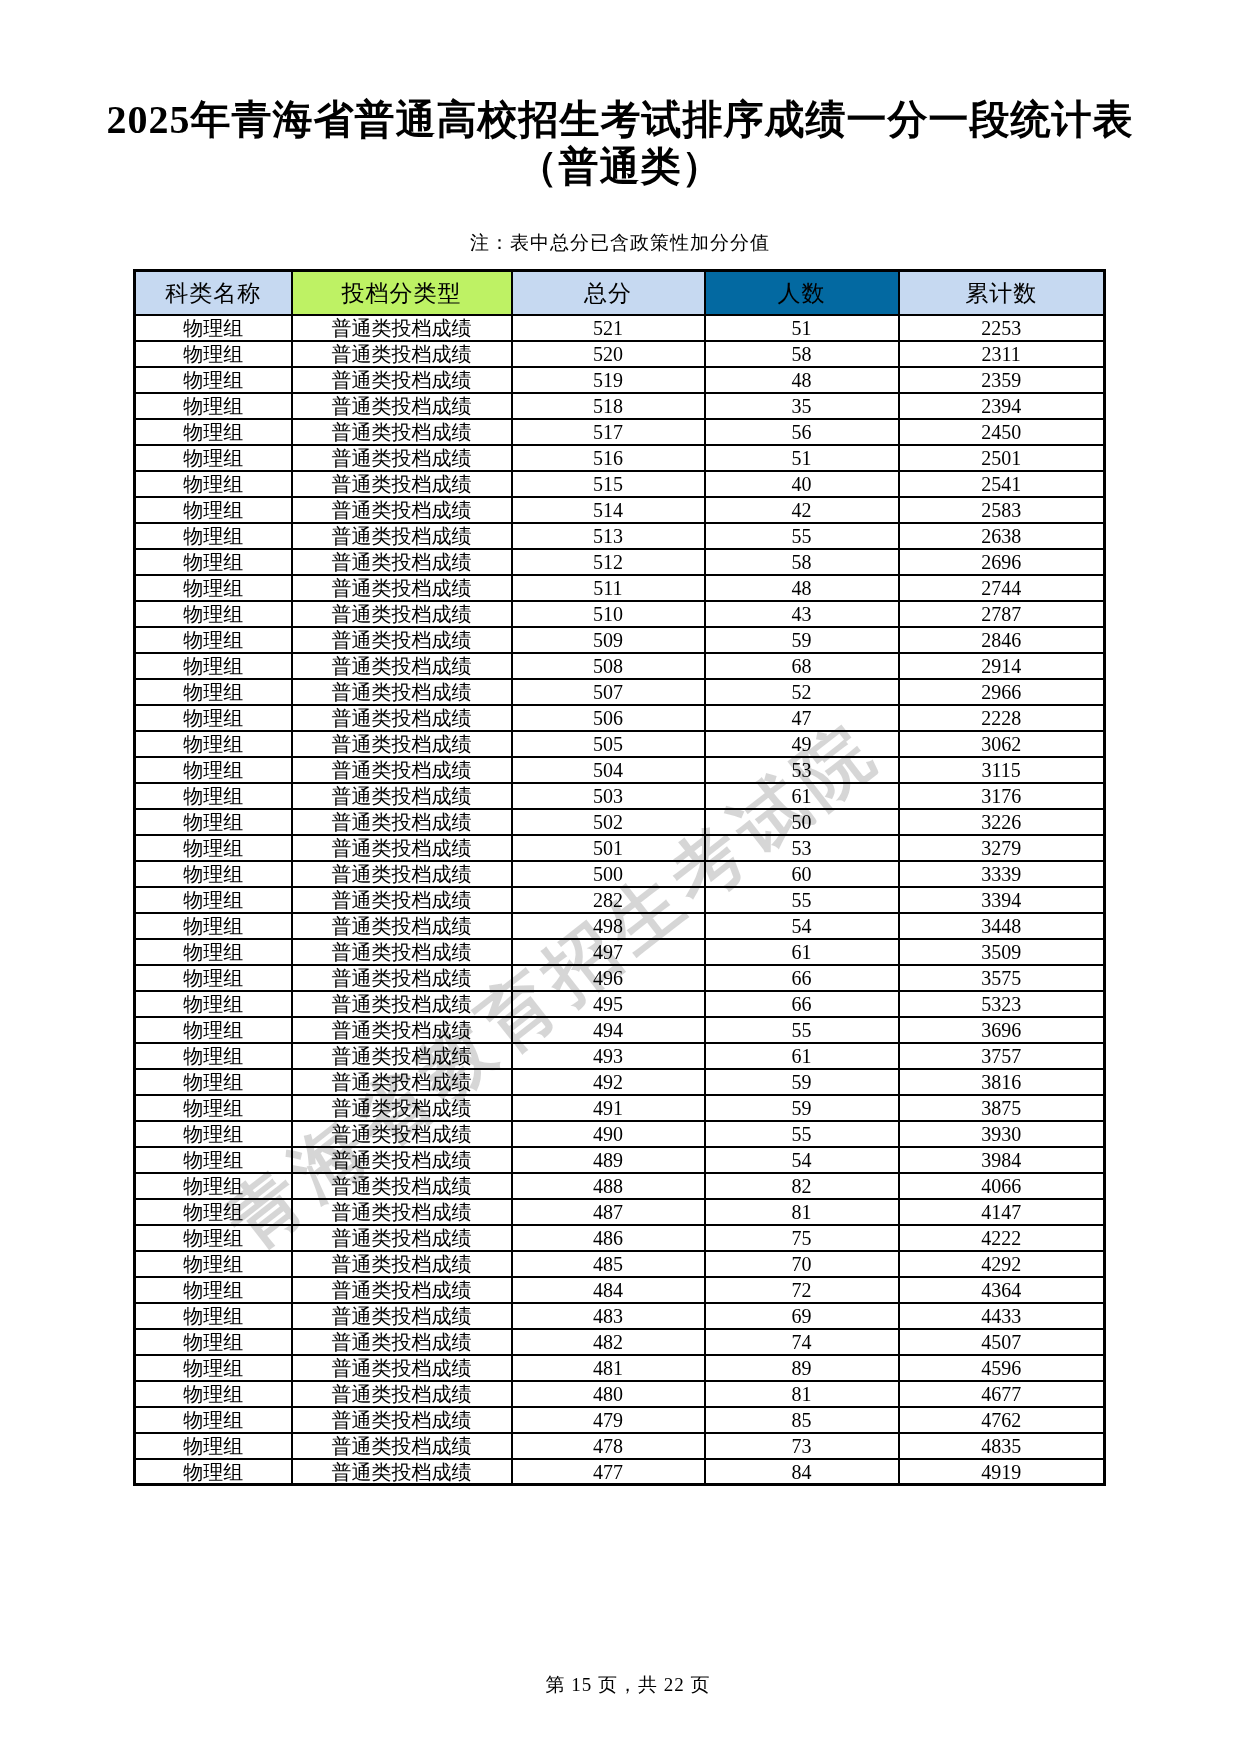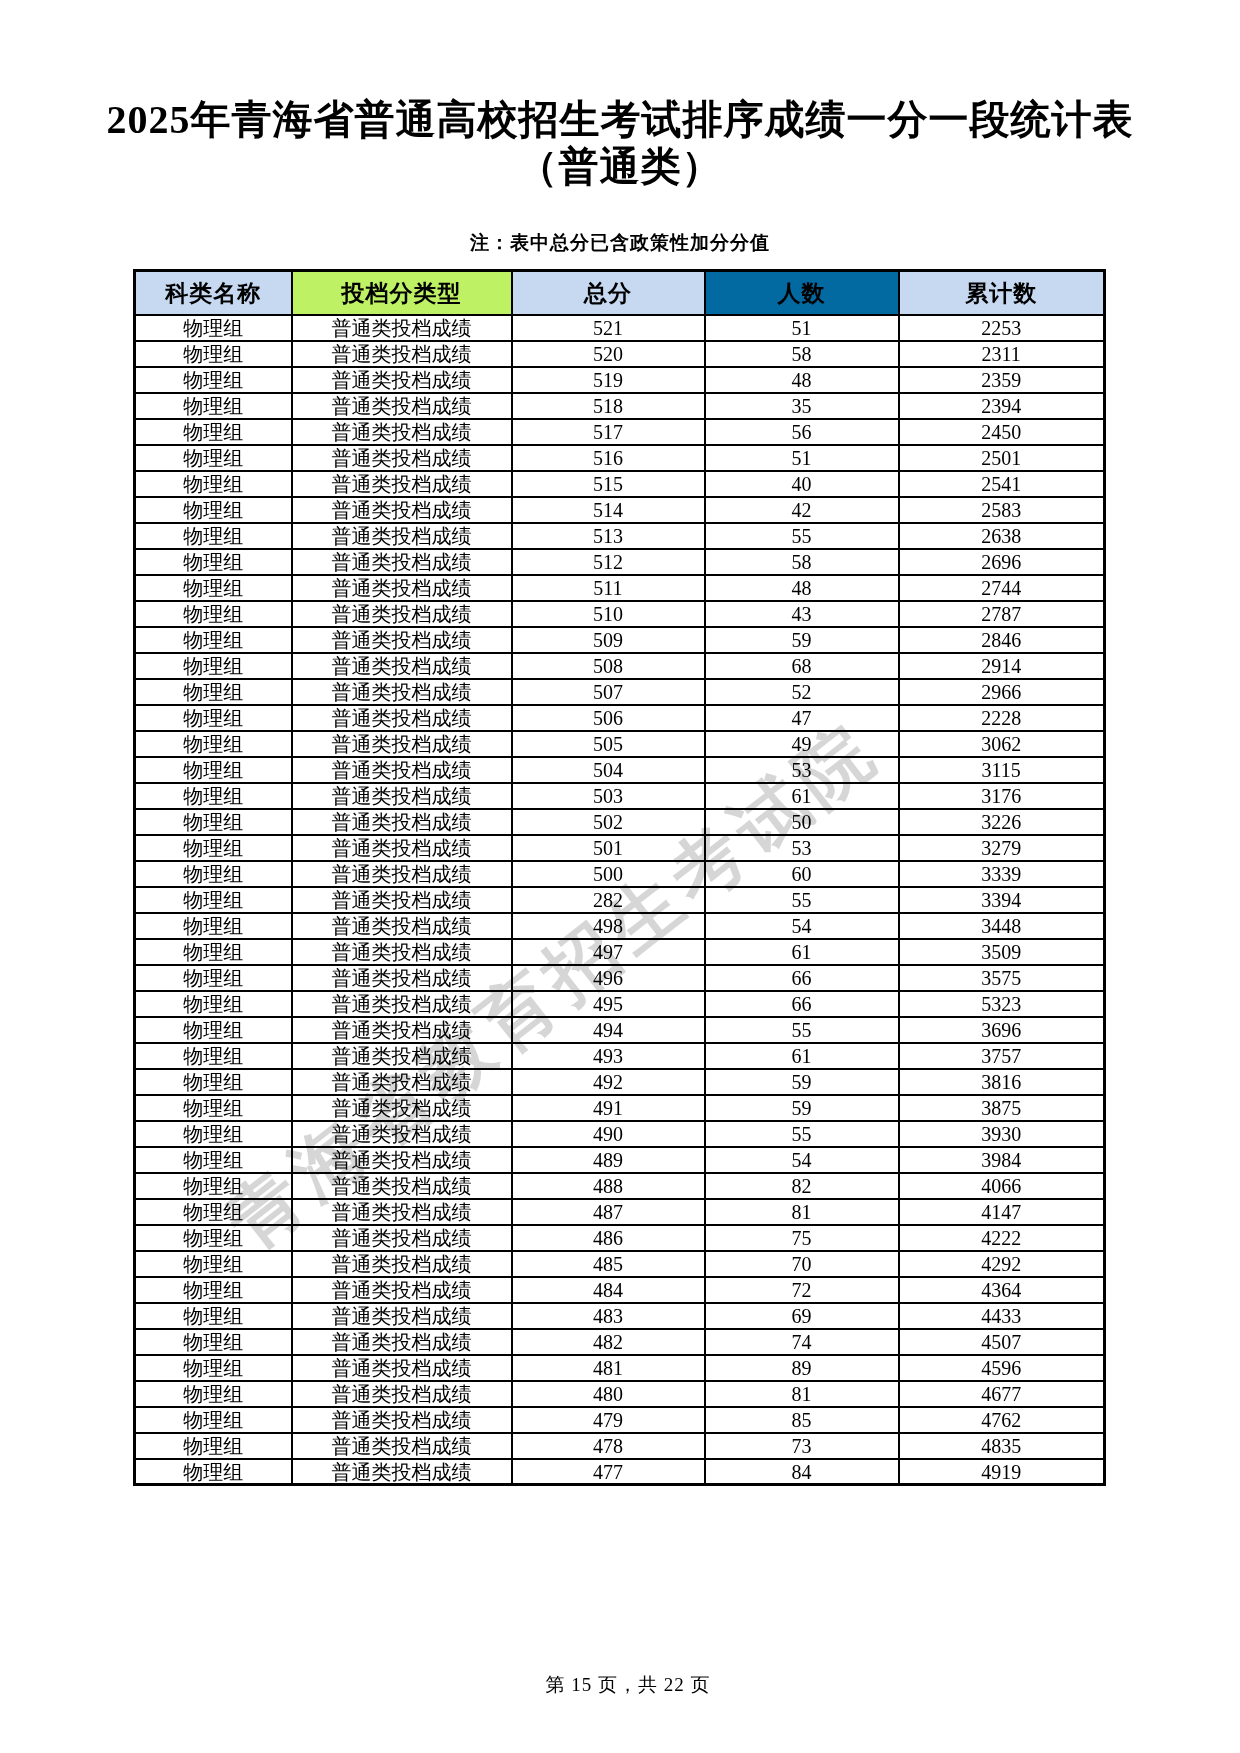--- a/index.html
+++ b/index.html
@@ -17,42 +17,41 @@
     font-size:40px;
     font-weight:bold;
     line-height:1.18;
     letter-spacing:1px;
   }
   .table-note {
     margin-top:40px;
     text-align:center;
     font-size:19px;
     letter-spacing:1px;
-    font-weight:bold;
   }
   table.score-table {
     margin:13px auto 0 133px;
     width:970px;
     border-collapse:collapse;
     table-layout:fixed;
     border:3px solid #000;
     position:relative;
     z-index:1;
   }
   table.score-table th, table.score-table td {
     border:2px solid #000;
     text-align:center;
     vertical-align:middle;
     overflow:hidden;
     white-space:nowrap;
   }
   table.score-table th {
     height:44px;
     font-size:23px;
-    font-weight:bold;
+    font-weight:normal;
     letter-spacing:1px;
   }
   table.score-table td {
     height:26px;
     font-size:20px;
     line-height:1;
     padding:0;
   }
   .col-category   { width:157px; }
   .col-type       { width:220px; }

